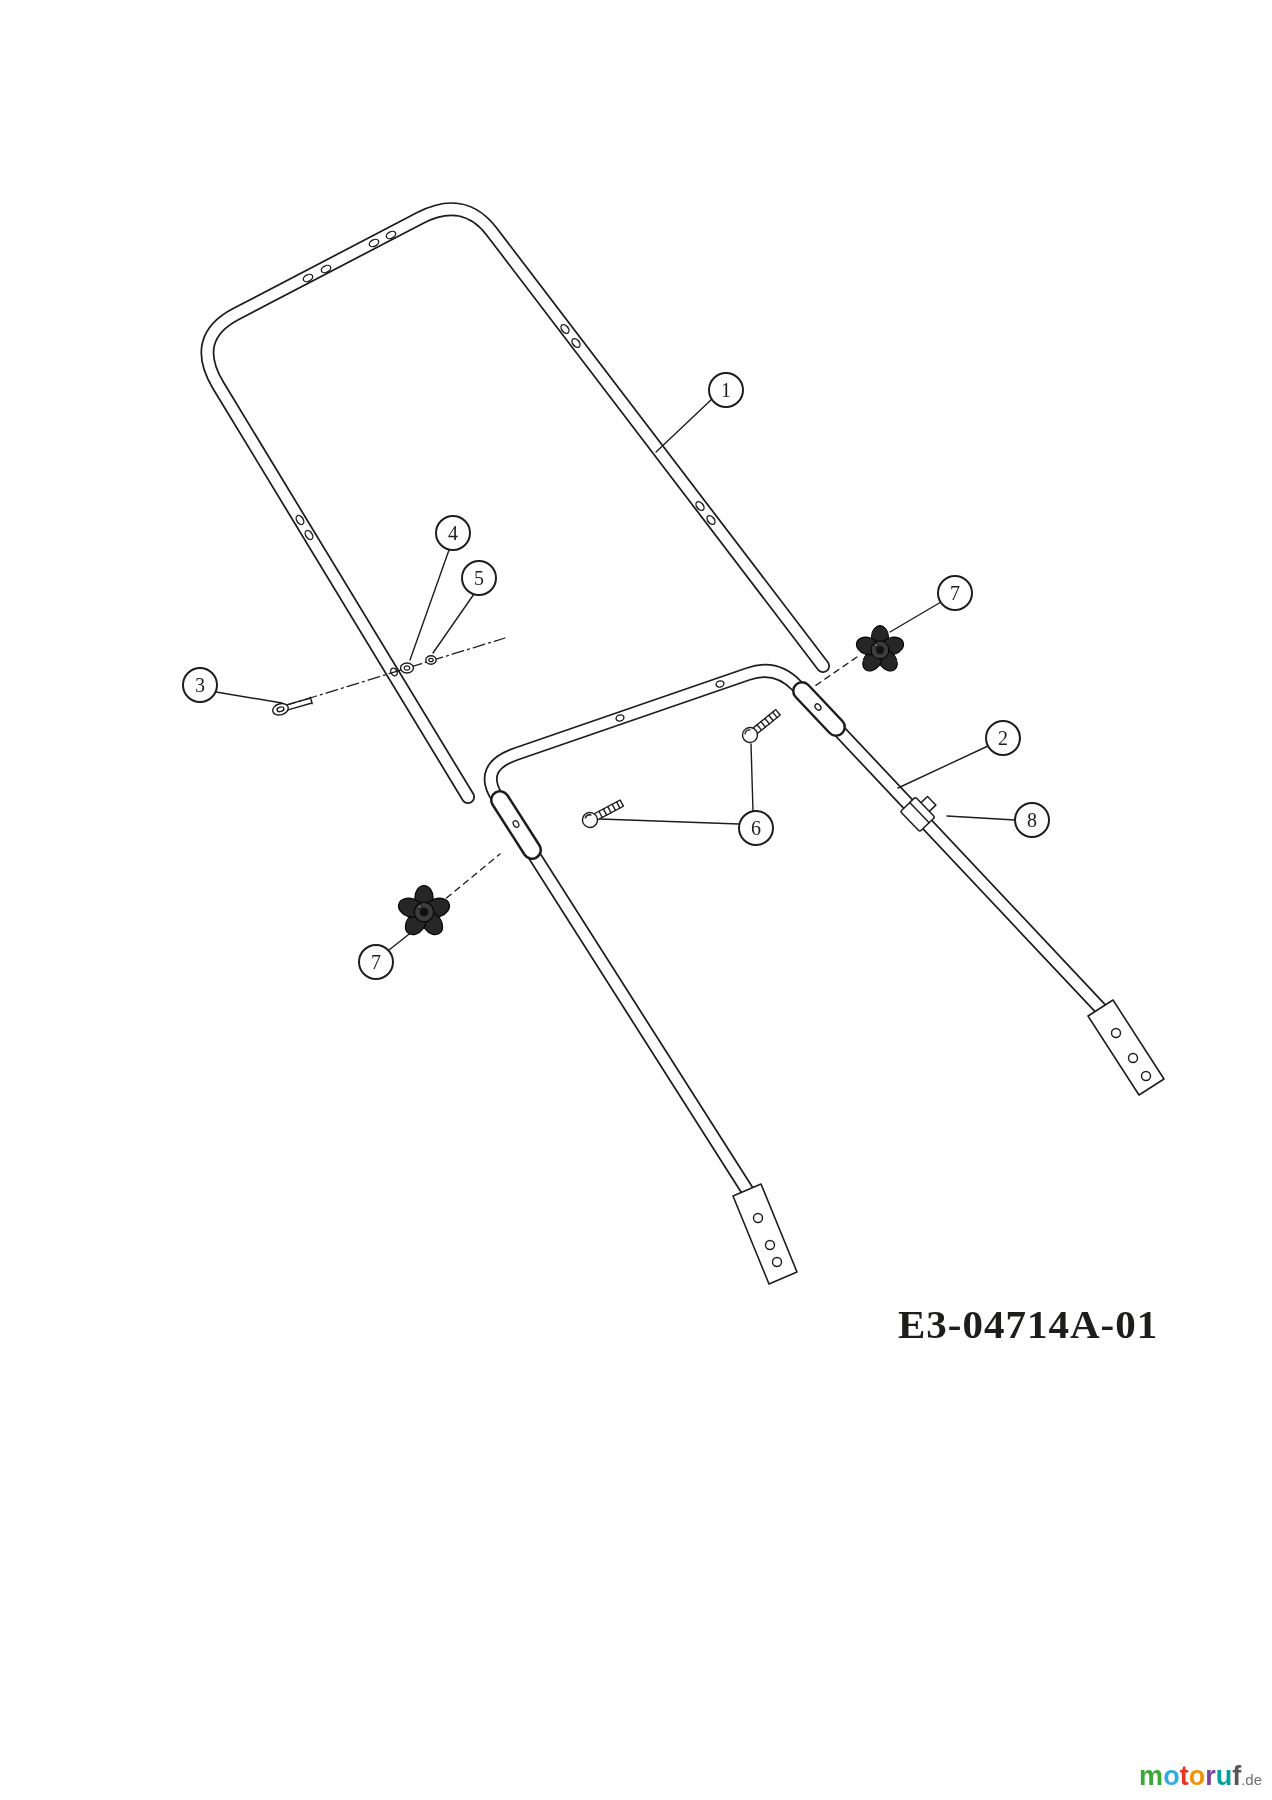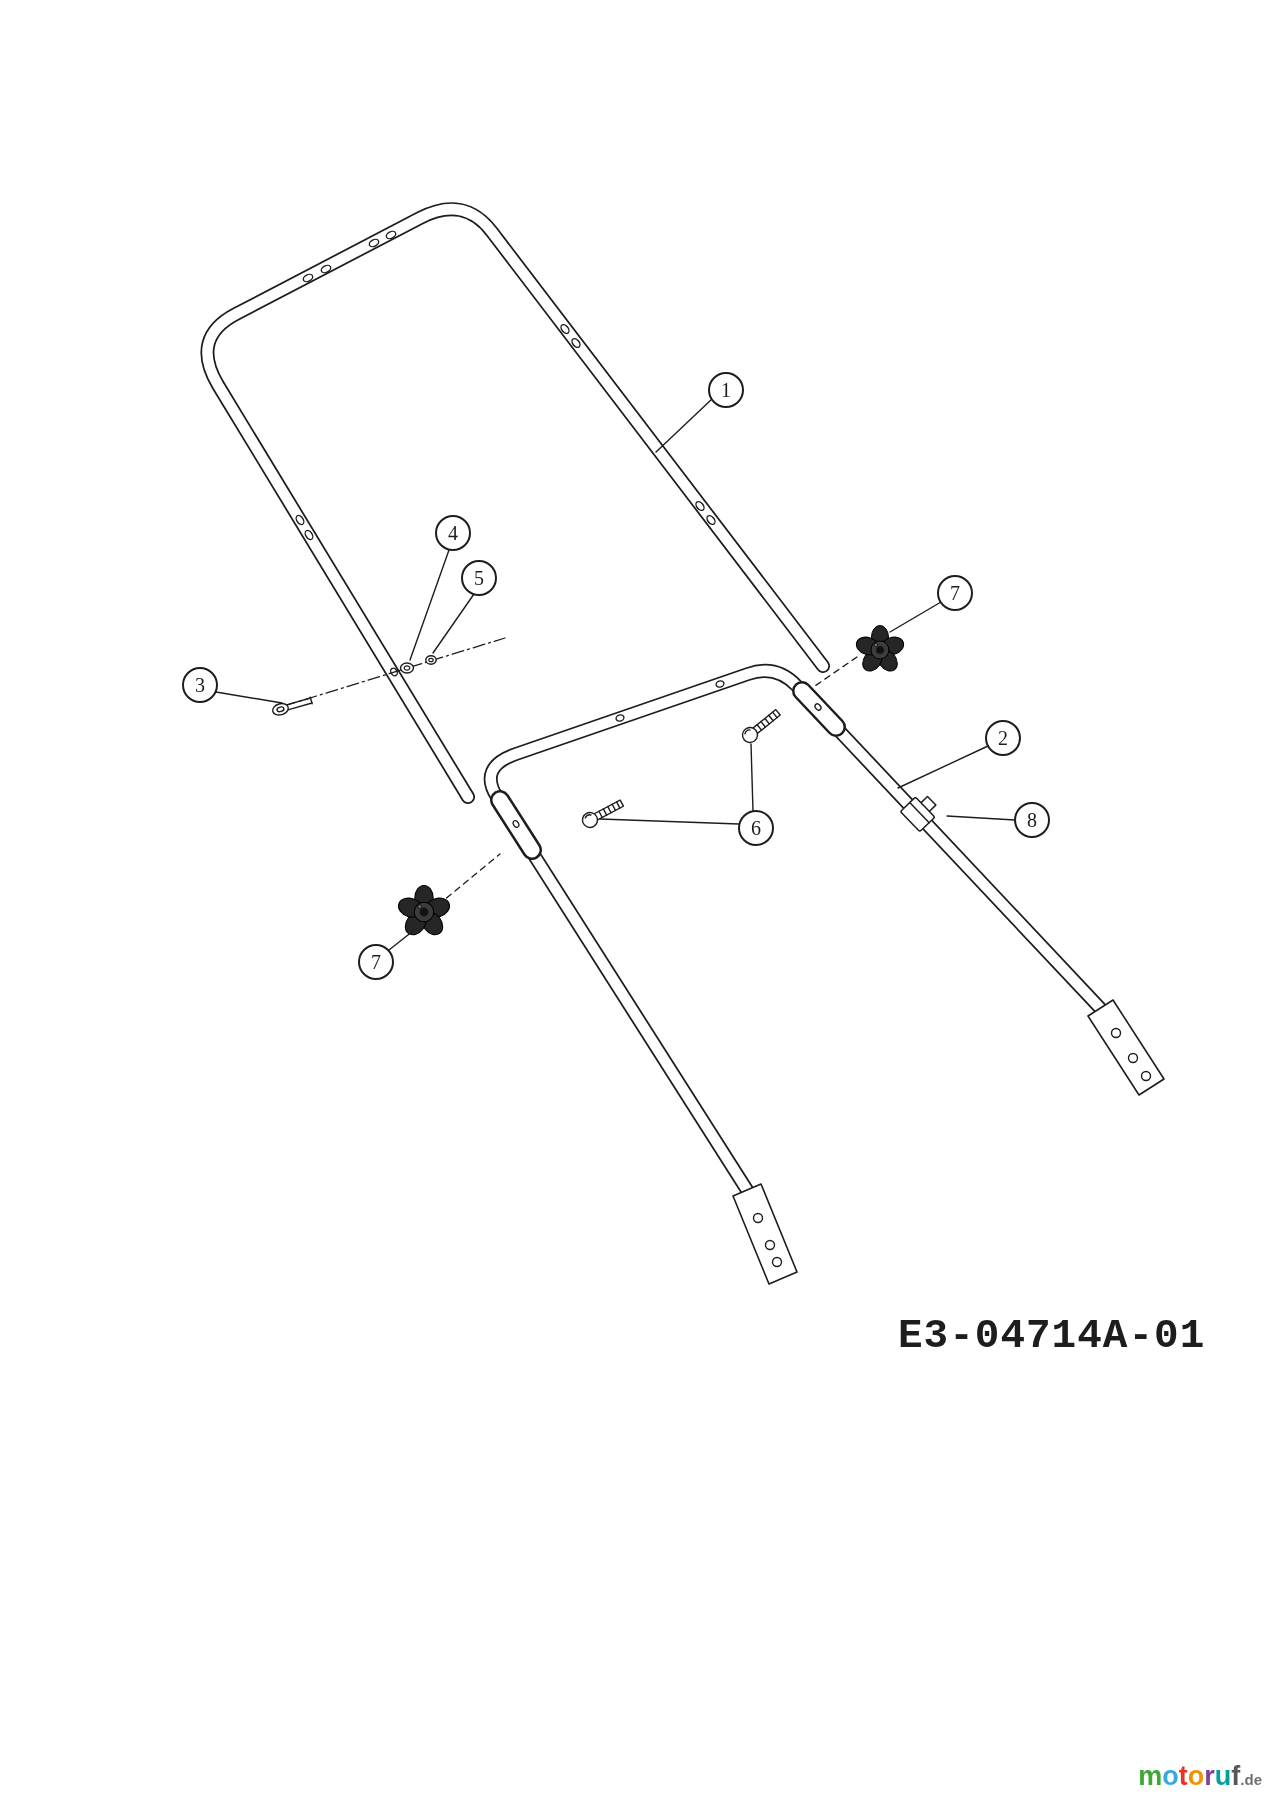--- a/index.html
+++ b/index.html
@@ -1,23 +1,23 @@
 <!DOCTYPE html>
 <html><head>
 <meta charset="utf-8">
 <style>
   html,body{margin:0;padding:0;background:#ffffff;}
   .canvas{position:relative;width:1272px;height:1800px;background:#ffffff;overflow:hidden;
           font-family:"Liberation Sans",sans-serif;}
   .canvas svg{position:absolute;left:0;top:0;}
   .part-code{position:absolute;left:898px;top:1300px;font-weight:700;font-size:41px;
-             color:#1d1d1b;letter-spacing:1px;font-family:Liberation Mono, monospace;margin-top:13px;}
+             color:#1d1d1b;letter-spacing:1px;font-family:Liberation Serif, serif;}
   .watermark{position:absolute;right:10px;bottom:10px;font-weight:700;font-size:27px;
              font-family:"Liberation Sans",sans-serif;line-height:1;}
-  .watermark .suffix{font-size:15px;color:#6f6f6e;font-weight:700;}
+  .watermark .suffix{font-size:15px;color:#6f6f6e;font-weight:400;}
   .callout-num{font-family:"Liberation Serif",serif;font-size:20px;fill:#1d1d1b;}
 </style>
 </head>
 <body>
 
 <div class="canvas">
 
 <svg width="1272" height="1800" viewBox="0 0 1272 1800">
   <defs>
     <g id="star-knob">

